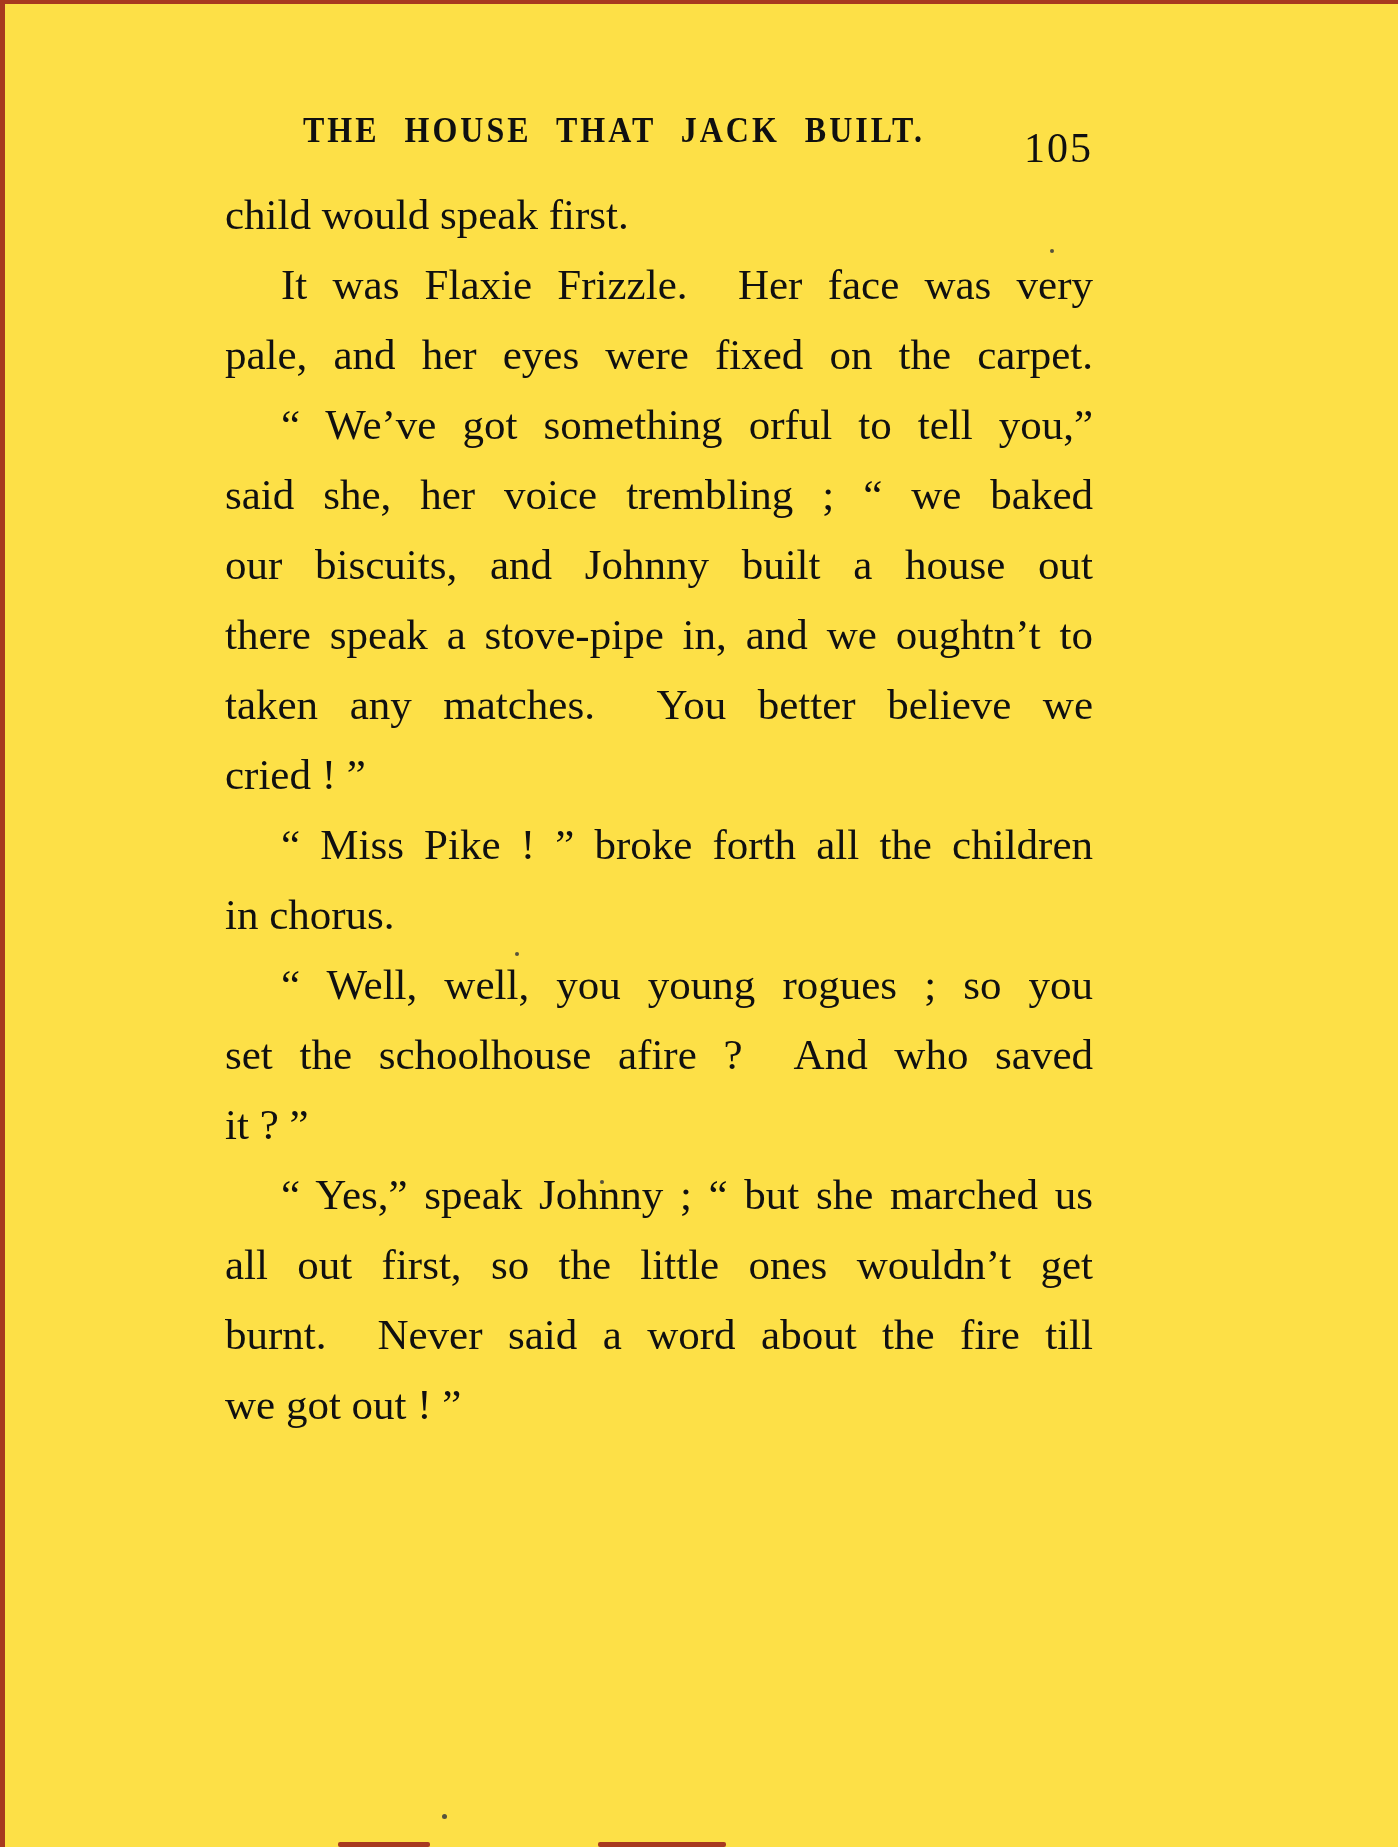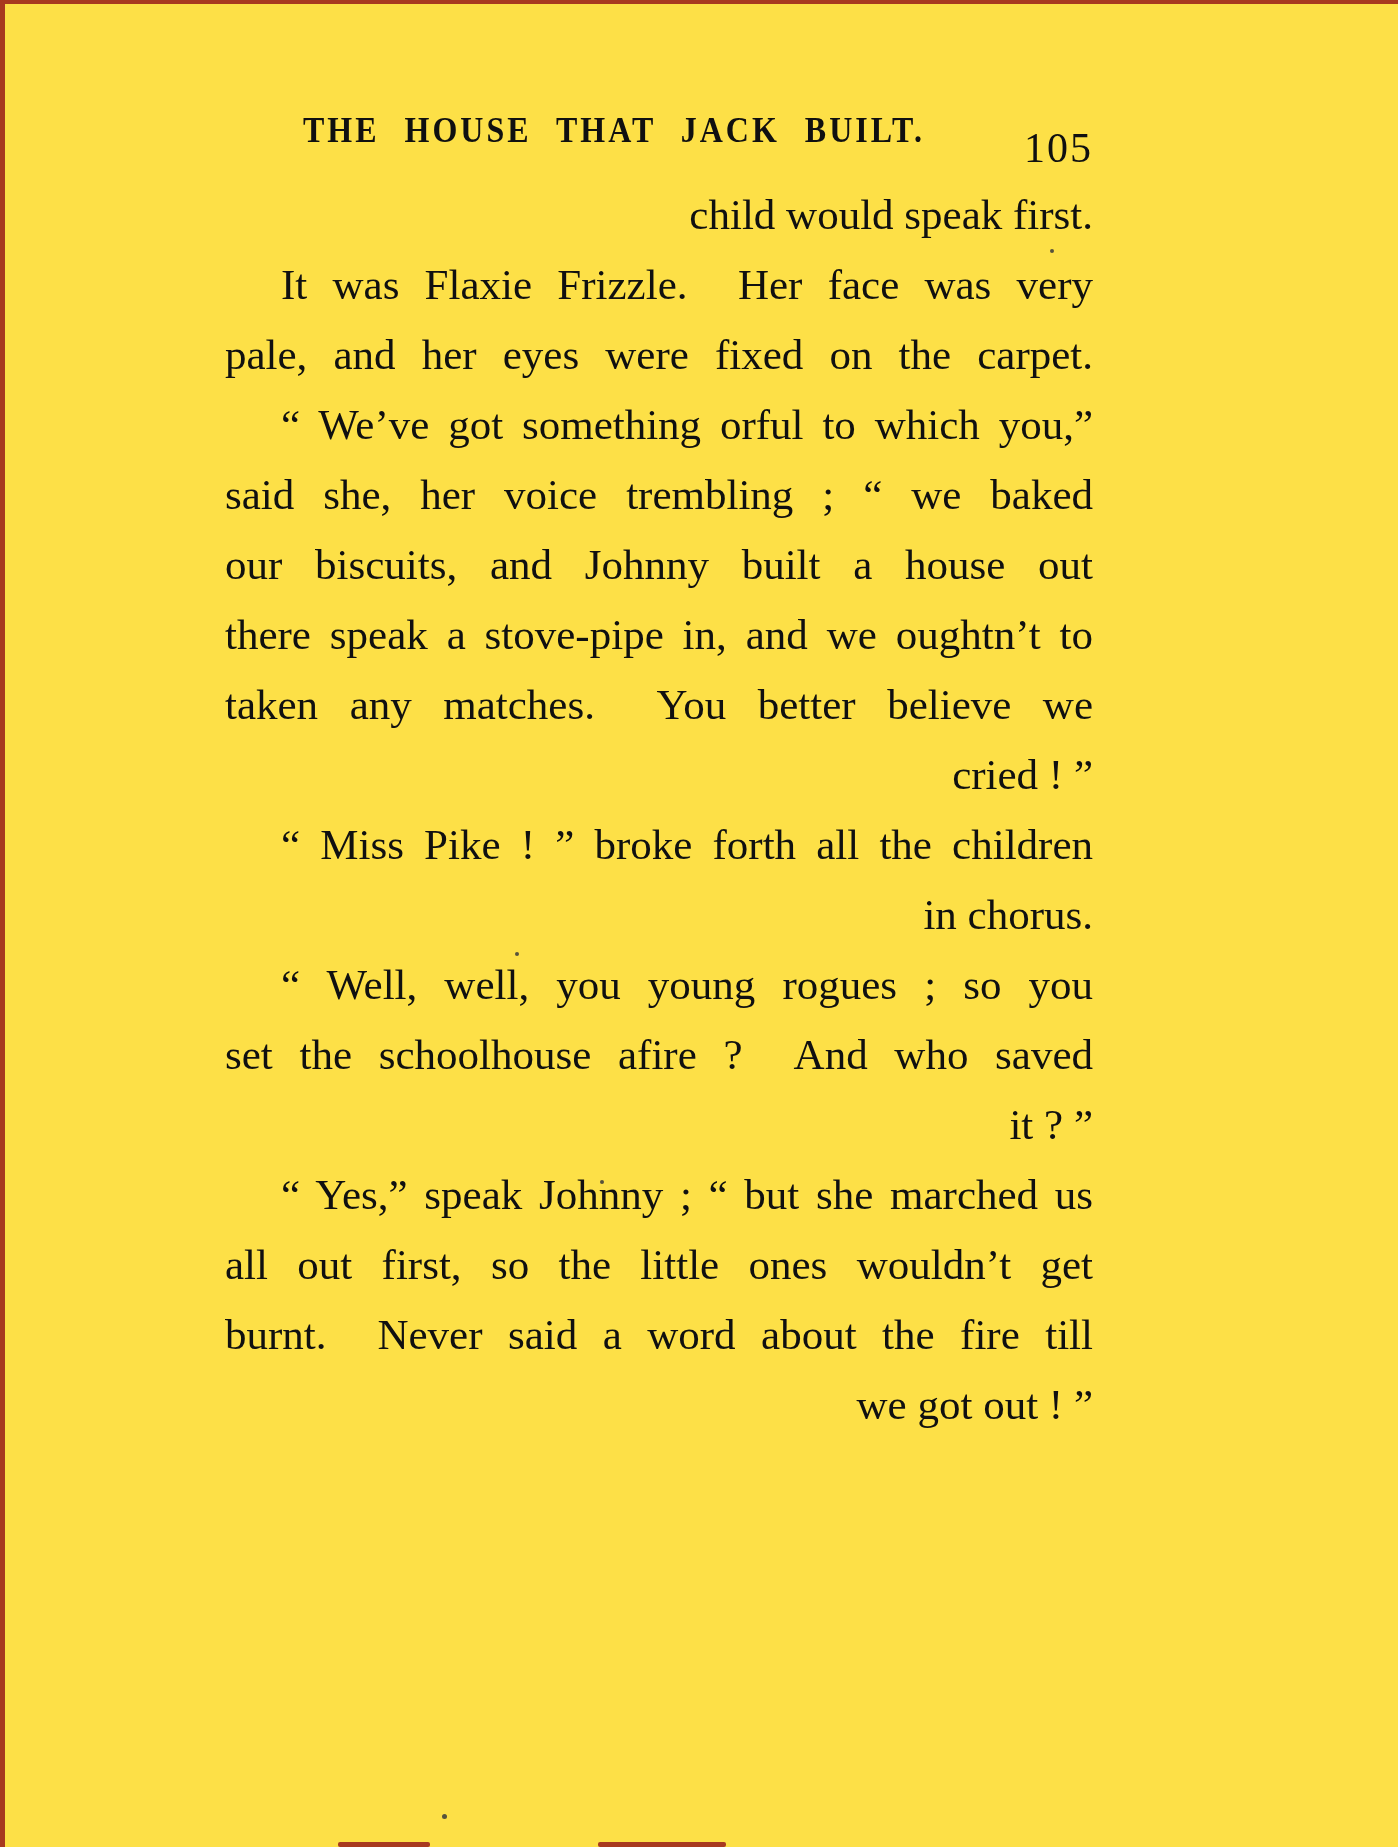--- a/index.html
+++ b/index.html
@@ -82,21 +82,21 @@
     left: 225px;
     top: 180px;
     width: 868px;
     font-size: 43px;
     line-height: 70px;
   }
   .para { margin: 0; }
   .line {
     height: 70px;
     overflow: visible;
-    text-align: right;
+    text-align: left;
   }
   .line.just {
     text-align: justify;
     text-align-last: justify;
   }
   .para.indent .line:first-child { text-indent: 56px; }
   .it { }
 
   
   .speck {
@@ -123,21 +123,21 @@
 
   <div class="text-block">
       <div class="para">
         <div class="line"><span>child would speak first.</span></div>
       </div>
       <div class="para indent">
         <div class="line just"><span>It was Flaxie Frizzle.&nbsp; Her face was very</span></div>
         <div class="line just"><span>pale, and her eyes were fixed on the carpet.</span></div>
       </div>
       <div class="para indent">
-        <div class="line just"><span>“ We’ve got something </span><span class="it">orful</span><span> to which you,”</span></div>
+        <div class="line just"><span>“ We’ve got something </span><span class="it">orful</span><span> to tell you,”</span></div>
         <div class="line just"><span>said she, her voice trembling ; “ we baked</span></div>
         <div class="line just"><span>our biscuits, and Johnny built a house out</span></div>
         <div class="line just"><span>there speak a stove-pipe in, and we oughtn’t to</span></div>
         <div class="line just"><span>taken any matches.&nbsp; You better believe we</span></div>
         <div class="line"><span>cried ! ”</span></div>
       </div>
       <div class="para indent">
         <div class="line just"><span>“ Miss Pike ! ” broke forth all the children</span></div>
         <div class="line"><span>in chorus.</span></div>
       </div>

